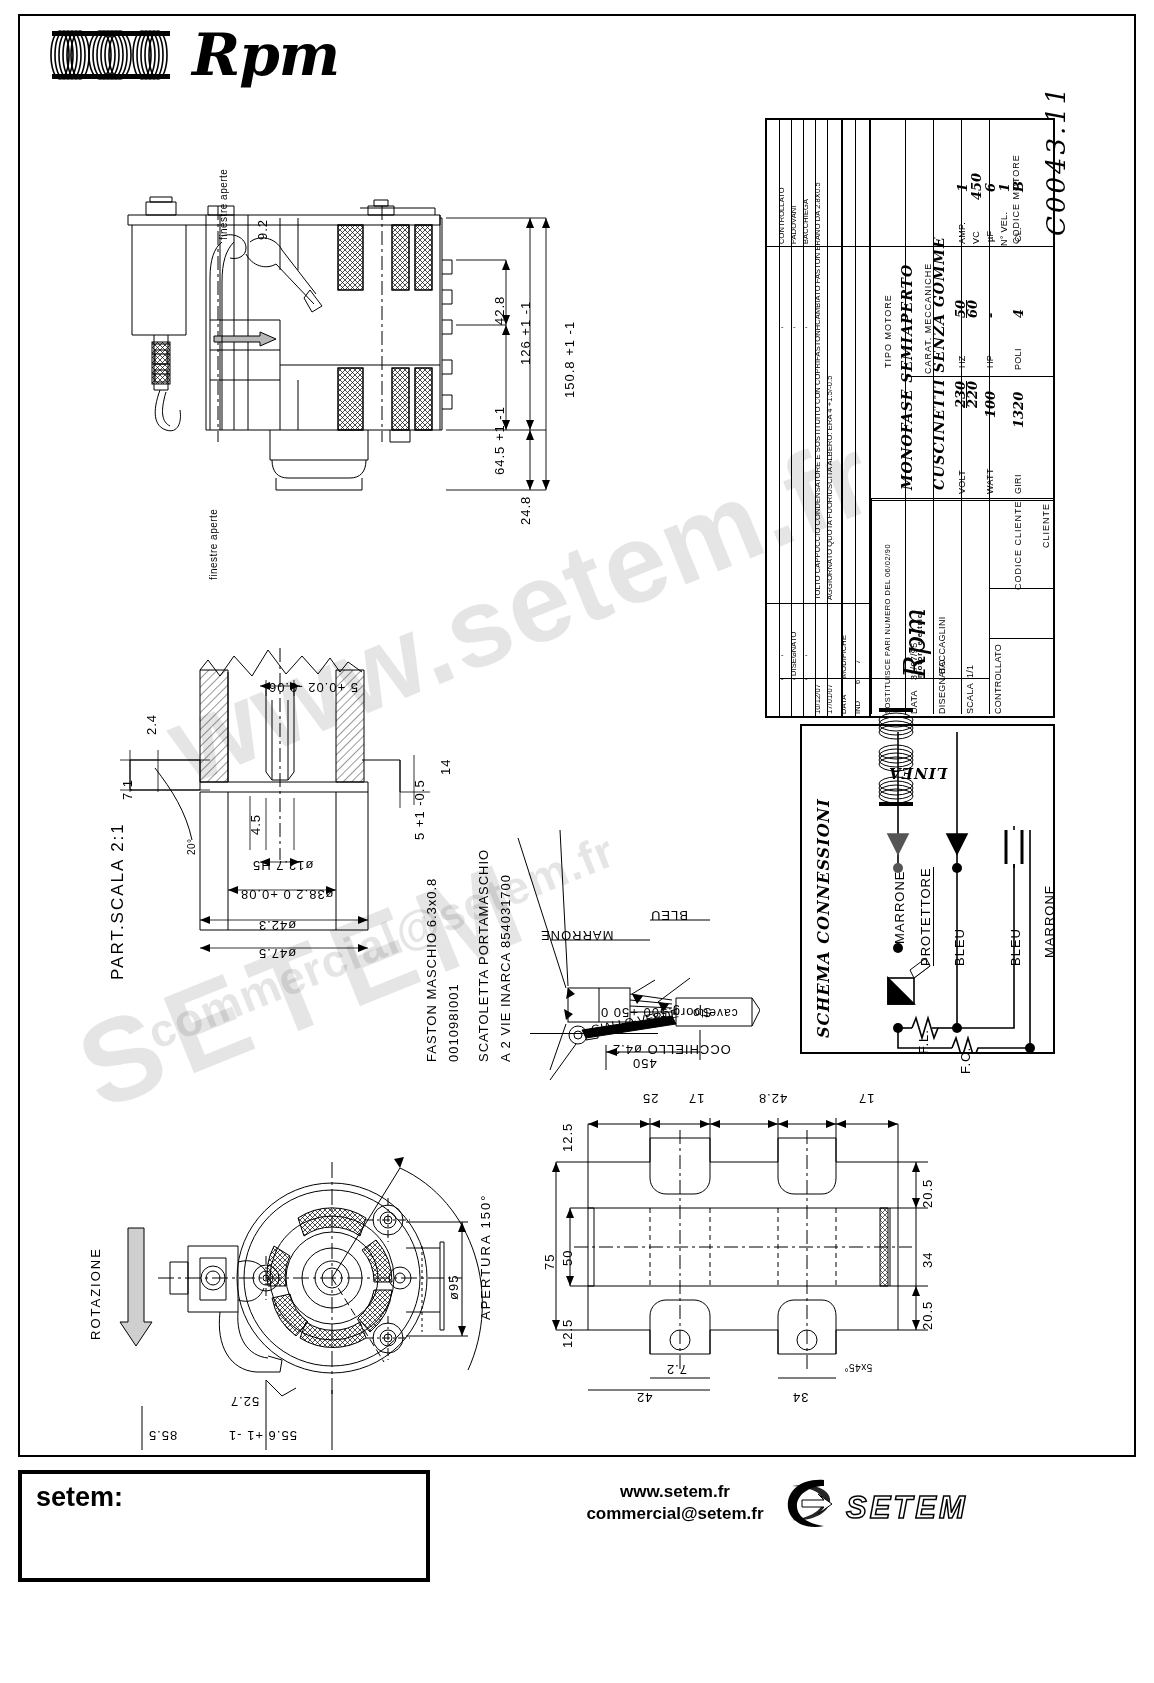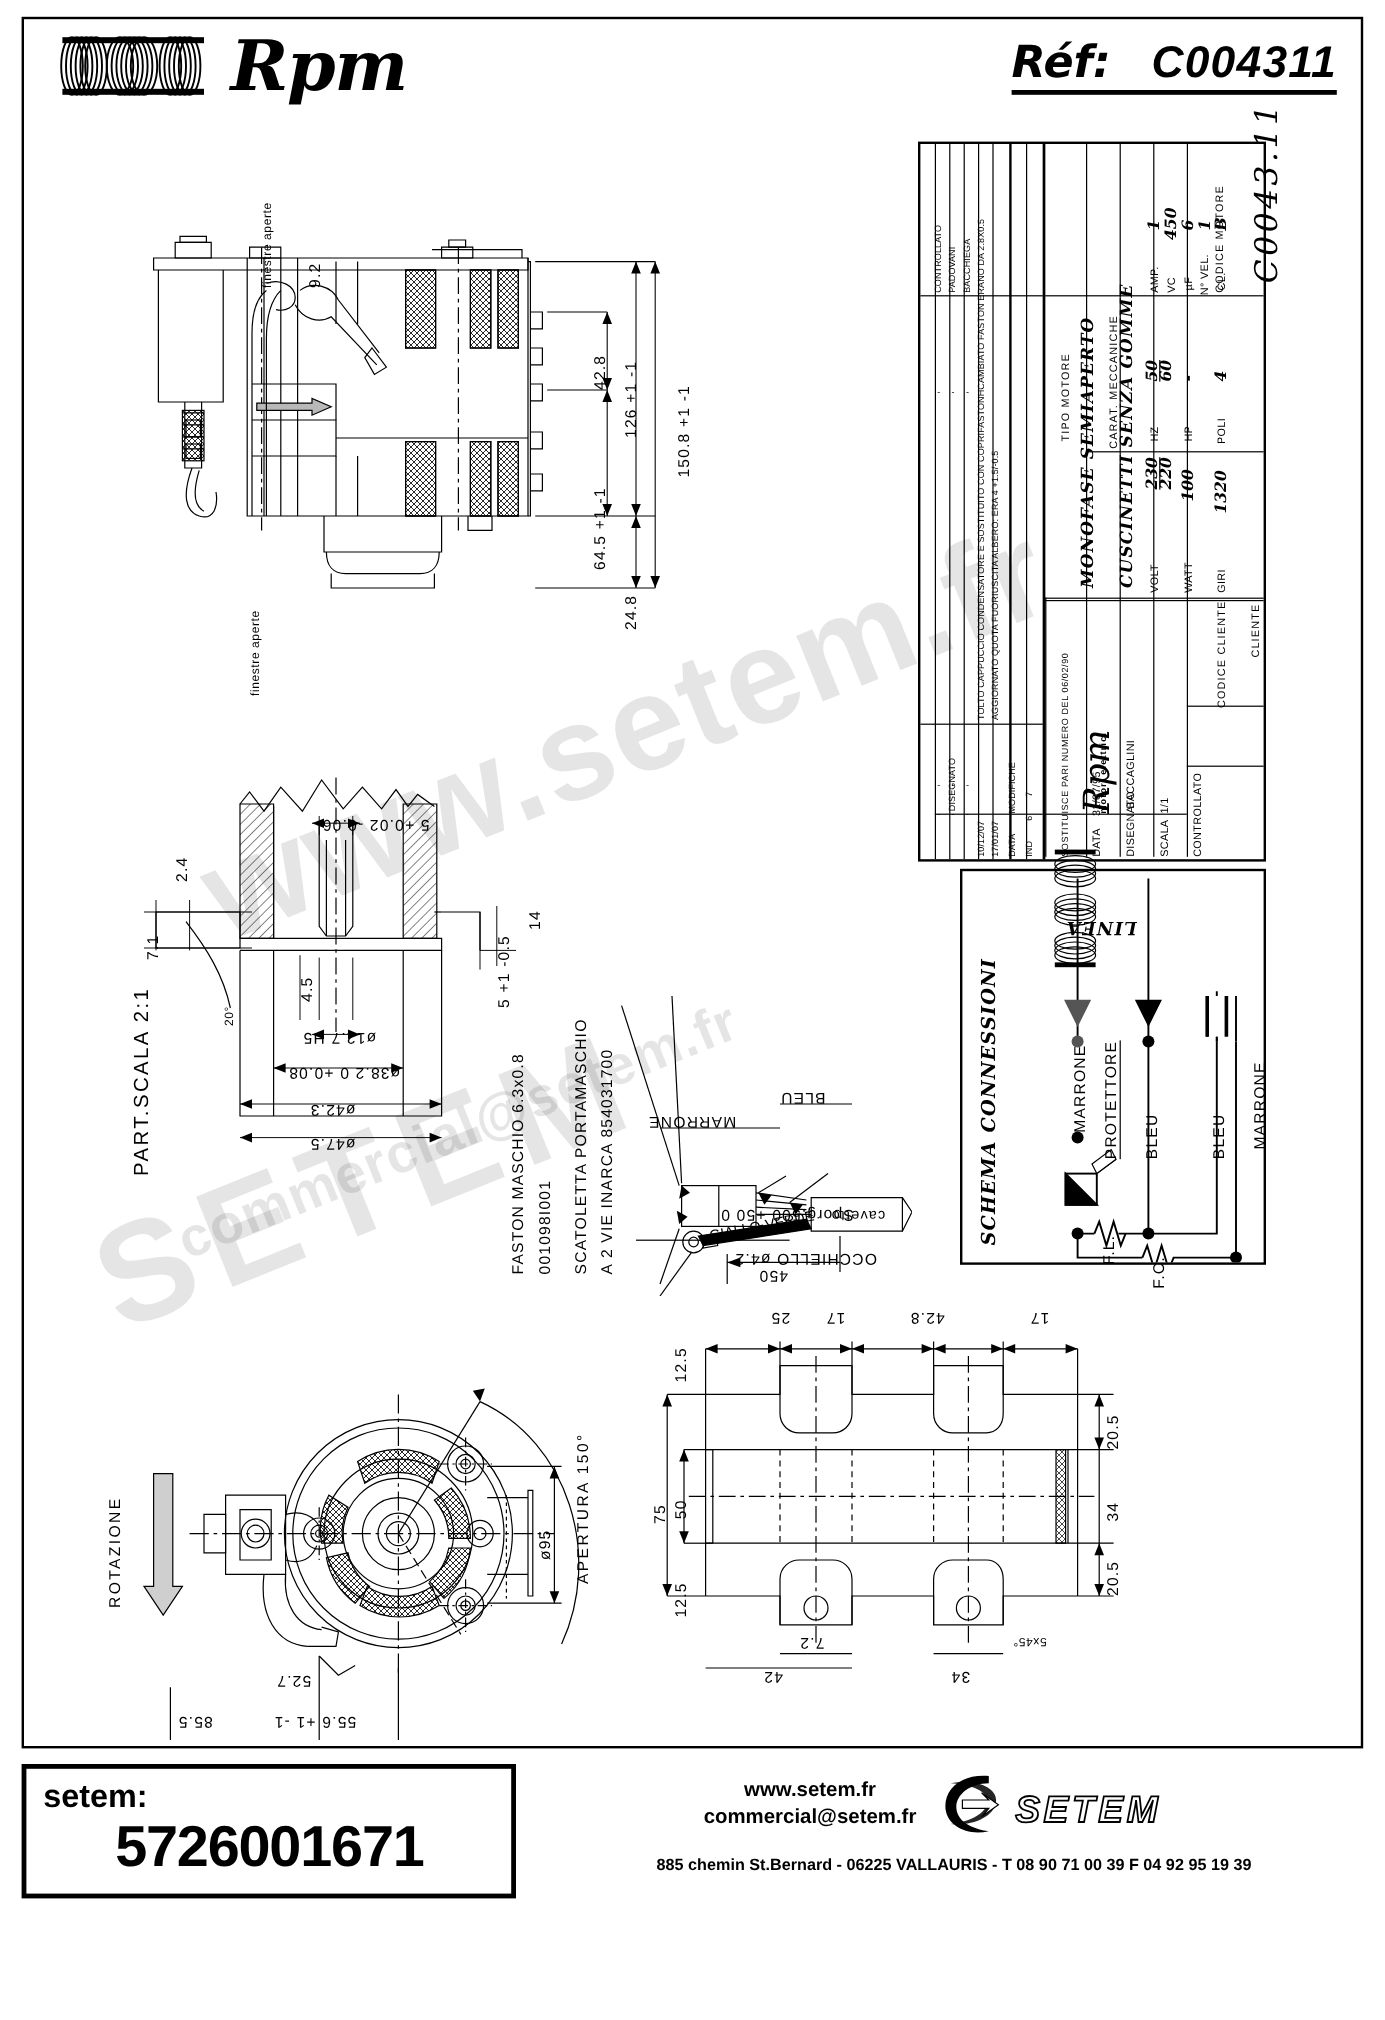--- a/index.html
+++ b/index.html
@@ -92,24 +92,20 @@
             <ellipse cx="116" cy="28" rx="9" ry="24"></ellipse>
           <ellipse cx="120" cy="28" rx="9" ry="24"></ellipse>
         </g>
       </g>
       <rect x="14" y="4" width="118" height="5" fill="#000"></rect>
       <rect x="14" y="47" width="118" height="5" fill="#000"></rect>
     </svg>
     <span id="logo-text">Rpm</span>
   </div>
 
-  <div id="ref-wrap">
-    <span id="ref-label">Réf:</span>
-    <span id="ref-value">C004311</span>
-  </div>
 
   <div class="abs" style="left:110px;top:130px;width:470px;height:450px;">
     <svg width="470" height="450" viewBox="0 0 470 450">
       <g class="stk" stroke-width="1">
 
         <path d="M18 85 L330 85 L330 95 L18 95 Z"></path>
 
         <path d="M36 72 L66 72 L66 85 L36 85 Z"></path>
           <path d="M40 67 L62 67 L62 72 L40 72 Z"></path>
         <path d="M98 76 L124 76 L124 85 L98 85 Z"></path>
@@ -977,30 +973,28 @@
   <div class="wm" id="wm1">
     <span>www.setem.fr</span>
   </div>
   <div class="wm" id="wm2">
     <span>commercial@setem.fr</span>
   </div>
   <div class="wm" style="left:60px;top:1010px;font-size:118px;transform:rotate(-22deg);transform-origin:0 0;letter-spacing:14px;">SETEM</div>
 
   <div id="code-box">
     <div id="code-label">setem:</div>
-    <div id="code-value">5726001671</div>
   </div>
 
   <div id="footer-right">
     <div id="fr-web">www.setem.fr</div>
     <div id="fr-mail">commercial@setem.fr</div>
     <div id="setem-logo">
       <svg width="60" height="56" viewBox="0 0 60 56" style="position:absolute;left:0;top:0;">
         <path d="M44 4 C20 2 6 16 8 32 C10 46 26 54 44 50 C30 48 18 42 17 31 C16 20 28 10 44 10 Z" fill="#000"></path>
         <path d="M12 10 C34 6 52 14 50 26 C48 38 30 46 12 44 C30 42 42 34 43 26 C44 17 30 11 12 10 Z" fill="#000" opacity="0.85"></path>
         <path d="M22 24 L44 24 L38 18 L52 28 L38 38 L44 31 L22 31 Z" fill="#fff" stroke="#000" stroke-width="1"></path>
       </svg>
       <div id="setem-word">SETEM</div>
     </div>
-    <div id="fr-addr">885 chemin St.Bernard  -  06225 VALLAURIS  -  T 08 90 71 00 39   F 04 92 95 19 39</div>
   </div>
 
 </div>
 
 </body></html>

